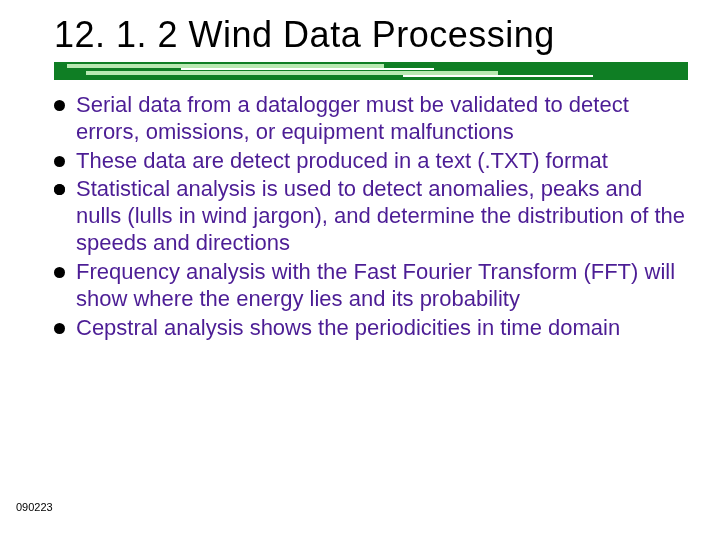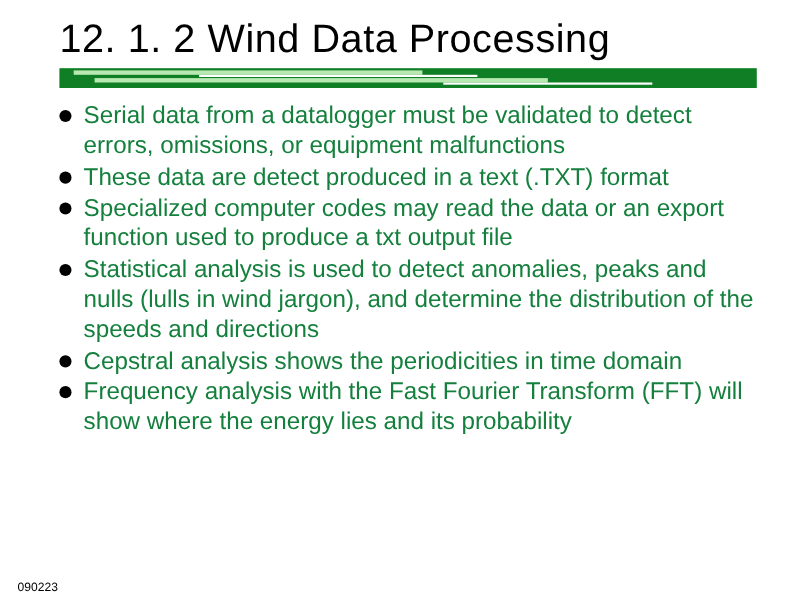--- a/index.html
+++ b/index.html
@@ -5,43 +5,43 @@
   * { margin: 0; padding: 0; box-sizing: border-box; }
   html, body { width: 720px; height: 540px; background: #fff; font-family: Arial, Helvetica, sans-serif; overflow: hidden; }
   .slide { position: relative; width: 720px; height: 540px; padding: 14px 32px 22px 54px; }
   .title { font-family: Impact, "Arial Black", sans-serif; font-weight: 400; font-size: 36px; color: #000; letter-spacing: 0.5px; margin-bottom: 6px; }
   .rule-wrap { position: relative; height: 18px; margin-bottom: 12px; }
   .rule-base { position: absolute; left: 0; right: 0; top: 0; height: 18px; background: #0f7e24; }
   .rule-stripe { position: absolute; height: 4px; }
   .rule-stripe.light { background: #b9e9b2; }
   .rule-stripe.gap { background: #fff; }
   .bullets { list-style: none; margin-top: 4px; }
-  .bullets li { position: relative; padding-left: 22px; font-size: 22px; line-height: 1.22; color: #15803d; margin-bottom: 2px; font-family: Arial, Helvetica, sans-serif; }
+  .bullets li { position: relative; padding-left: 22px; font-size: 22px; line-height: 1.22; color: #4c1d95; margin-bottom: 2px; font-family: Arial, Helvetica, sans-serif; }
   .bullets li .dot { position: absolute; left: 0; top: 8px; width: 11px; height: 11px; background: #000; border-radius: 50%; }
-  .footer { position: absolute; left: 16px; bottom: 0; font-size: 11px; color: #000; font-family: Arial, Helvetica, sans-serif; }
+  .footer { position: absolute; left: 16px; bottom: 27px; font-size: 11px; color: #000; font-family: Arial, Helvetica, sans-serif; }
 </style>
 </head>
 <body>
 
 <div class="slide">
 
   <h1 class="title">12. 1. 2 Wind Data Processing</h1>
 
   <div class="rule-wrap">
     <div class="rule-base"></div>
     <div class="rule-stripe light" style="left:2%; width:50%; top:2px;"></div>
     <div class="rule-stripe gap" style="left:20%; width:40%; top:6px; height:2px;"></div>
     <div class="rule-stripe light" style="left:5%; width:65%; top:9px;"></div>
     <div class="rule-stripe gap" style="left:55%; width:30%; top:13px; height:2px;"></div>
   </div>
 
   <ul class="bullets">
     <li><span class="dot"></span><span>Serial data from a datalogger must be validated to detect errors, omissions, or equipment malfunctions</span></li>
     <li><span class="dot"></span><span>These data are detect produced in a text (.TXT) format</span></li>
-    <li><span class="dot"></span><span>Specialized computer codes may read the data or an export function used to produce a txt output file</span></li>
+    <li><span class="dot"></span></li>
     <li><span class="dot"></span><span>Statistical analysis is used to detect anomalies, peaks and nulls (lulls in wind jargon), and determine the distribution of the speeds and directions</span></li>
+    <li><span class="dot"></span><span>Frequency analysis with the Fast Fourier Transform (FFT) will show where the energy lies and its probability</span></li>
     <li><span class="dot"></span><span>Cepstral analysis shows the periodicities in time domain</span></li>
-    <li><span class="dot"></span><span>Frequency analysis with the Fast Fourier Transform (FFT) will show where the energy lies and its probability</span></li>
   </ul>
 
   <div class="footer">090223</div>
 
 </div>
 
 </body></html>

